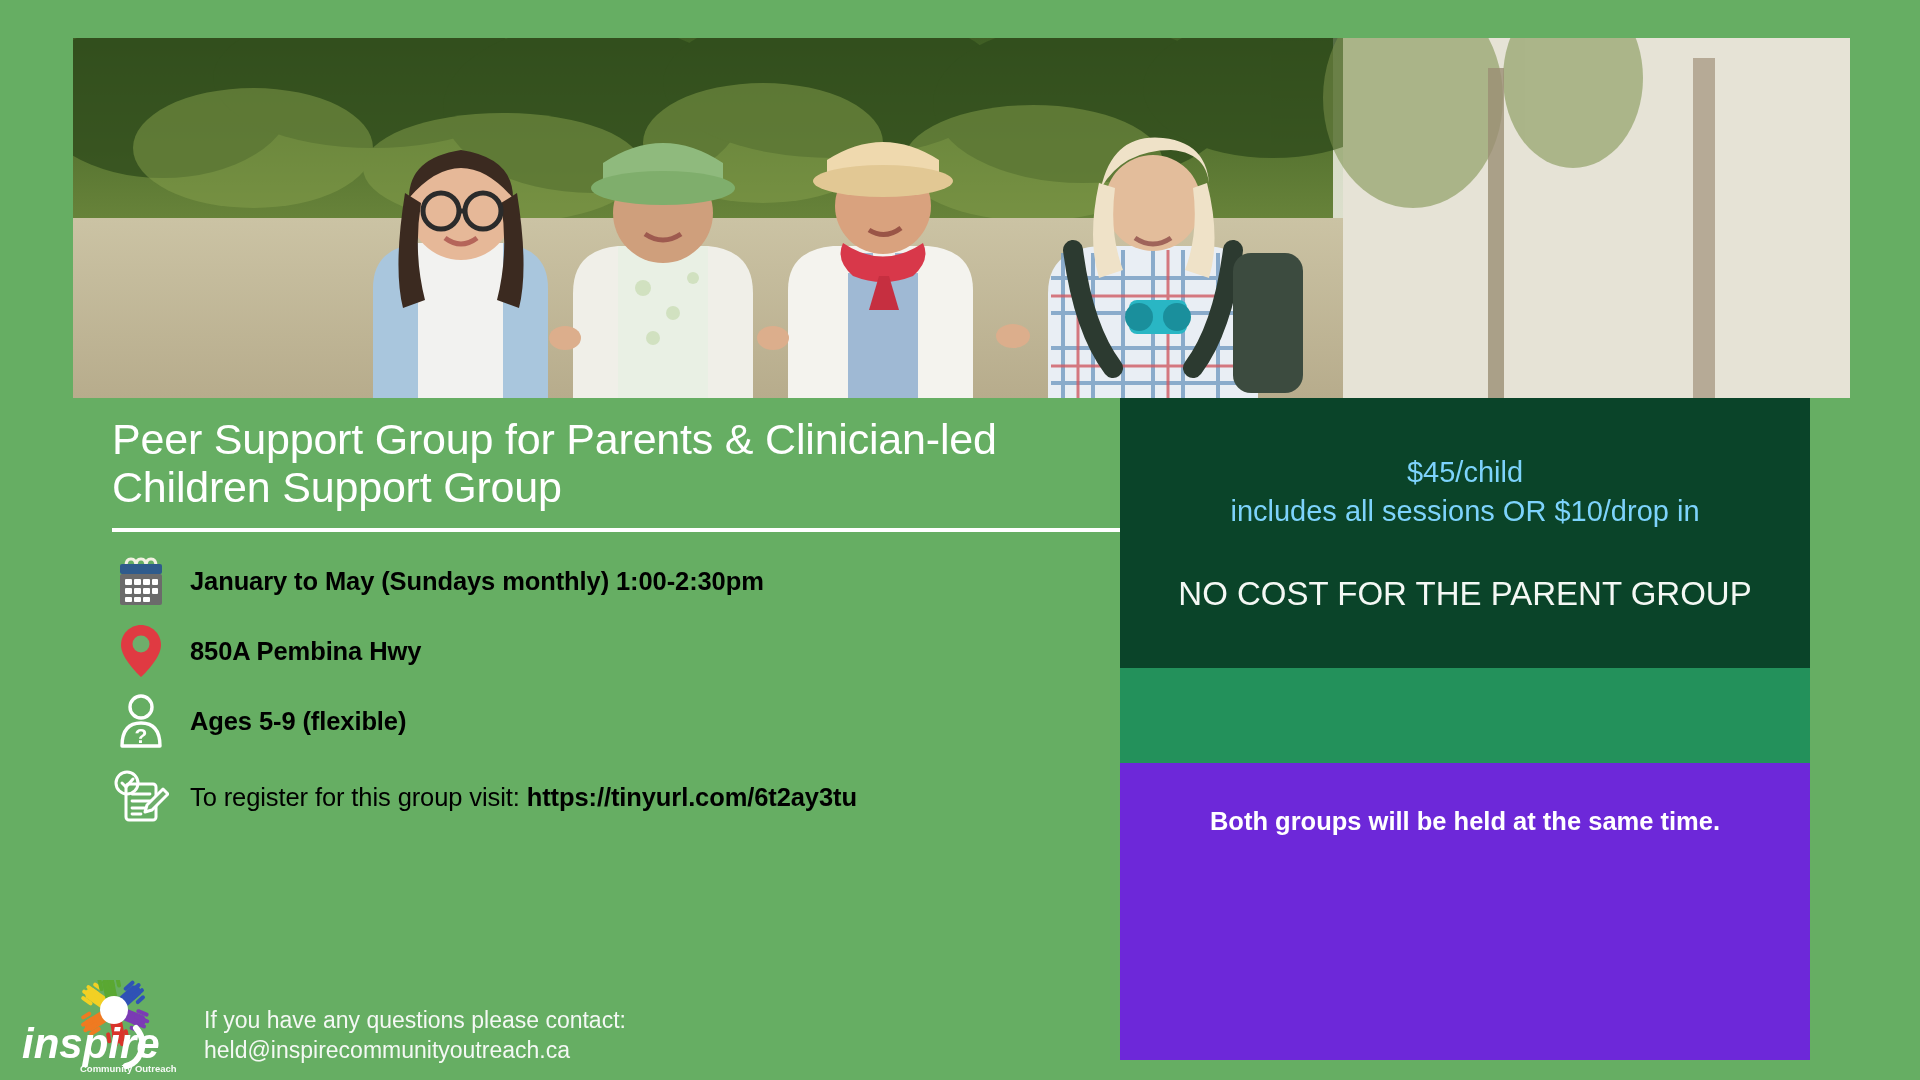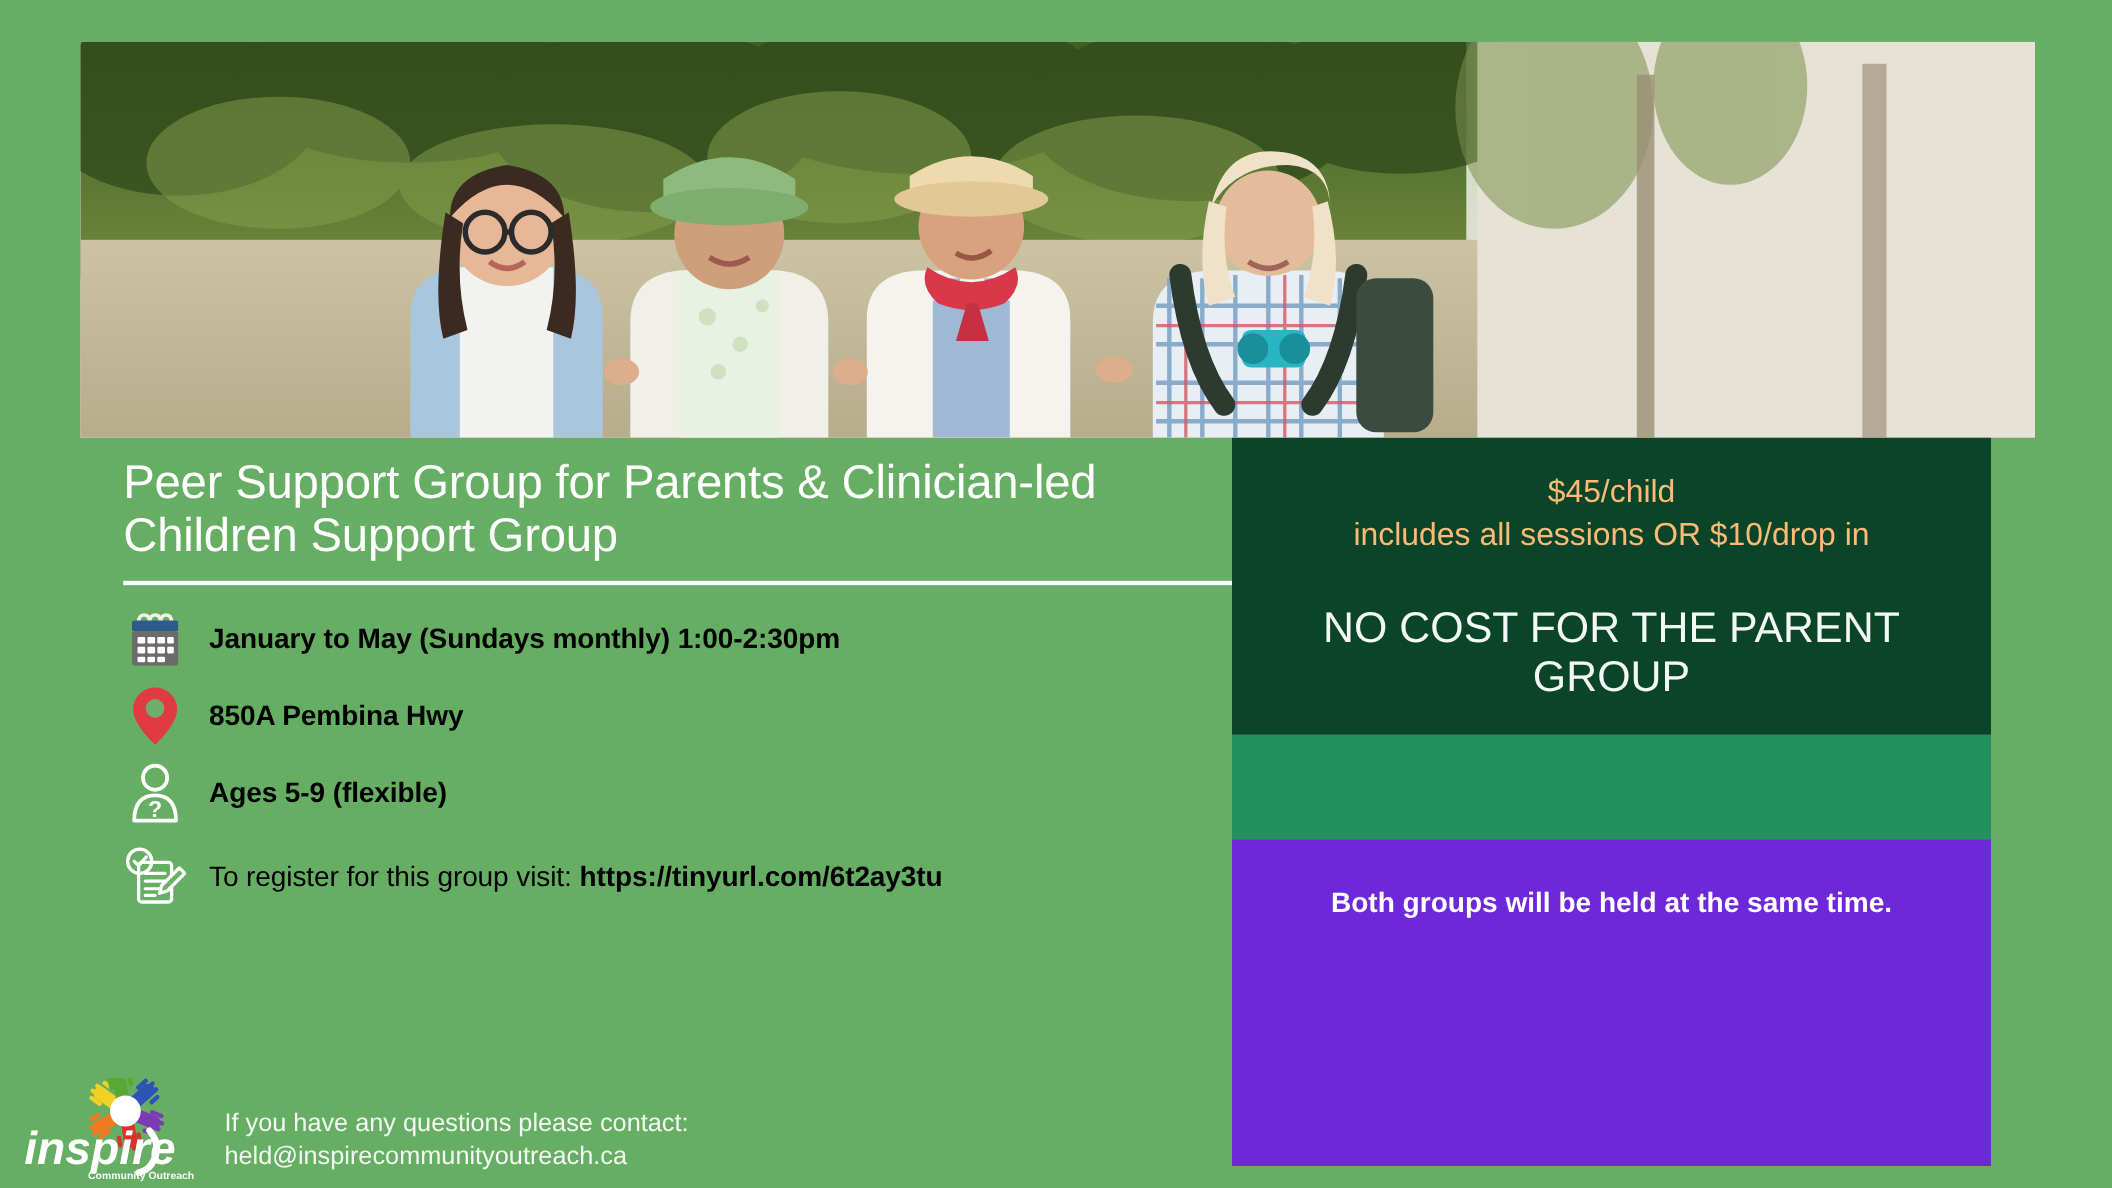--- a/index.html
+++ b/index.html
@@ -77,28 +77,28 @@
   .panel-top {
     position:absolute;
     left:1120px; top:398px;
     width:690px; height:270px;
     background:#0a4429;
     display:flex; flex-direction:column;
     align-items:center; justify-content:center;
     padding:22px 30px;
   }
   .price-block {
-    color:#fdba74;
+    color:#7dd3fc;
     font-size:29px;
     line-height:1.35;
     text-align:center;
   }
   .nocost {
     color:#f4f8f4;
-    font-size:39px;
+    font-size:33px;
     text-align:center;
     margin-top:44px;
   }
 
   .panel-mid {
     position:absolute;
     left:1120px; top:668px;
     width:690px; height:95px;
     background:#23915b;
   }

